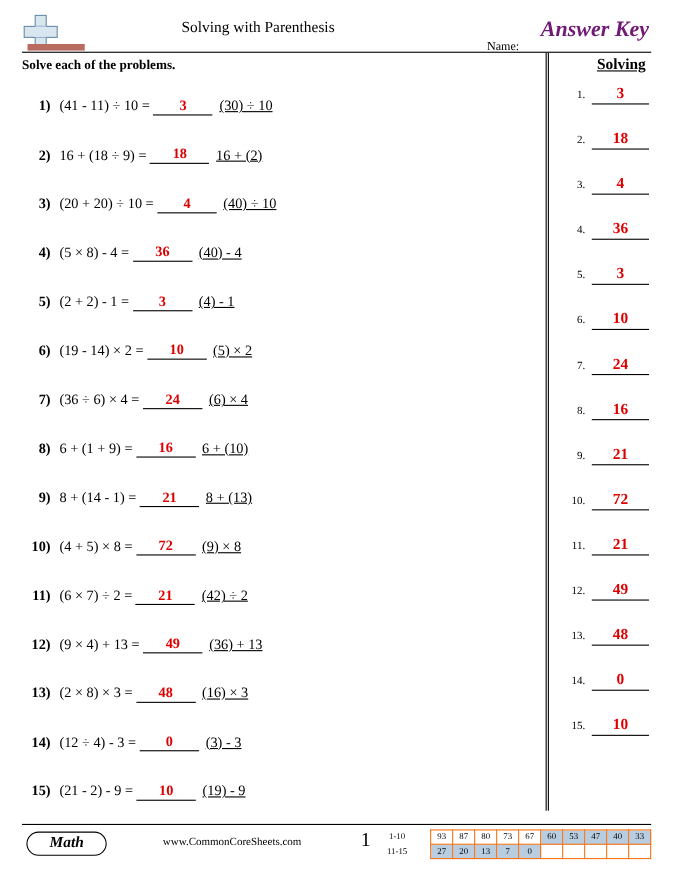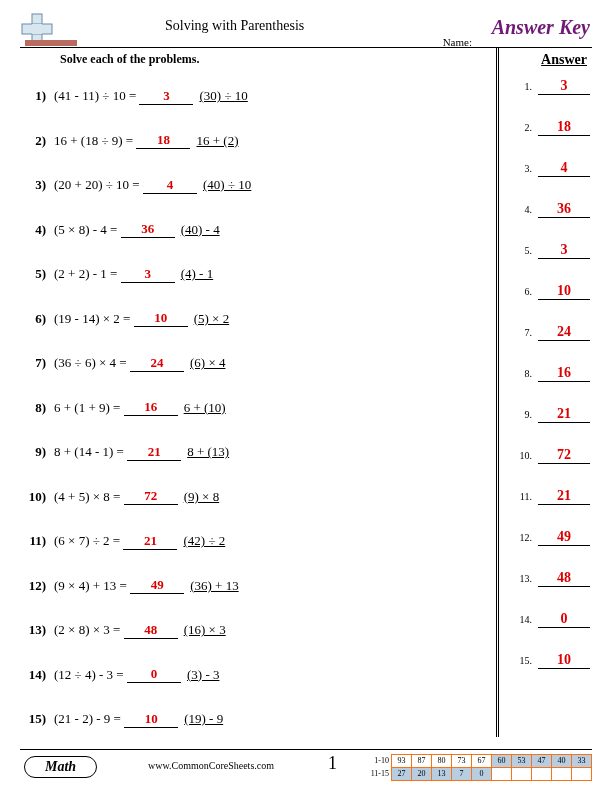--- a/index.html
+++ b/index.html
@@ -64,21 +64,20 @@
     right: 20px;
     top: 47px;
     border-top: 1px solid #000;
   }
   .instructions {
     position: absolute;
     top: 52px;
     left: 20px;
     font-size: 12px;
     font-weight: bold;
-    margin-left: 40px;
   }
   .answers-heading {
     position: absolute;
     top: 52px;
     right: 25px;
     font-weight: bold;
     text-decoration: underline;
     font-size: 14px;
   }
   .problems {
@@ -199,22 +198,22 @@
     height: 10px;
     text-align: center;
     line-height: 10px;
   }
   .score-grid td.shade {
     background: #b8cde0;
   }
   .score-grid td.label {
     border: none;
     width: 24px;
-    text-align: right;
-    padding-right: 2px;
+    text-align: center;
+    padding-right: 18px;
   }
 </style>
 </head>
 <body>
 
 <div class="page">
 
   <div class="header">
     <span class="cross-icon">
       <svg width="34" height="34" viewBox="0 0 34 34">
@@ -225,21 +224,21 @@
     </span>
     <span class="cross-bar"></span>
     <span class="title">Solving with Parenthesis</span>
     <span class="name-label">Name:</span>
     <span class="answer-key">Answer Key</span>
   </div>
 
   <div class="header-line"></div>
 
   <div class="instructions">Solve each of the problems.</div>
-  <div class="answers-heading">Answer</div>
+  <div class="answers-heading">Solving</div>
 
   <div class="vline1"></div>
   <div class="vline2"></div>
 
   <div class="problems">
     <div class="problem-row"><span class="problem-num">1)</span><span class="problem-expr">(41 - 11) ÷ 10 =</span>&nbsp;<span class="ans-slot">3</span><span class="after-text">(30) ÷ 10</span></div>
     <div class="problem-row"><span class="problem-num">2)</span><span class="problem-expr">16 + (18 ÷ 9) =</span>&nbsp;<span class="ans-slot">18</span><span class="after-text">16 + (2)</span></div>
     <div class="problem-row"><span class="problem-num">3)</span><span class="problem-expr">(20 + 20) ÷ 10 =</span>&nbsp;<span class="ans-slot">4</span><span class="after-text">(40) ÷ 10</span></div>
     <div class="problem-row"><span class="problem-num">4)</span><span class="problem-expr">(5 × 8) - 4 =</span>&nbsp;<span class="ans-slot">36</span><span class="after-text">(40) - 4</span></div>
     <div class="problem-row"><span class="problem-num">5)</span><span class="problem-expr">(2 + 2) - 1 =</span>&nbsp;<span class="ans-slot">3</span><span class="after-text">(4) - 1</span></div>

